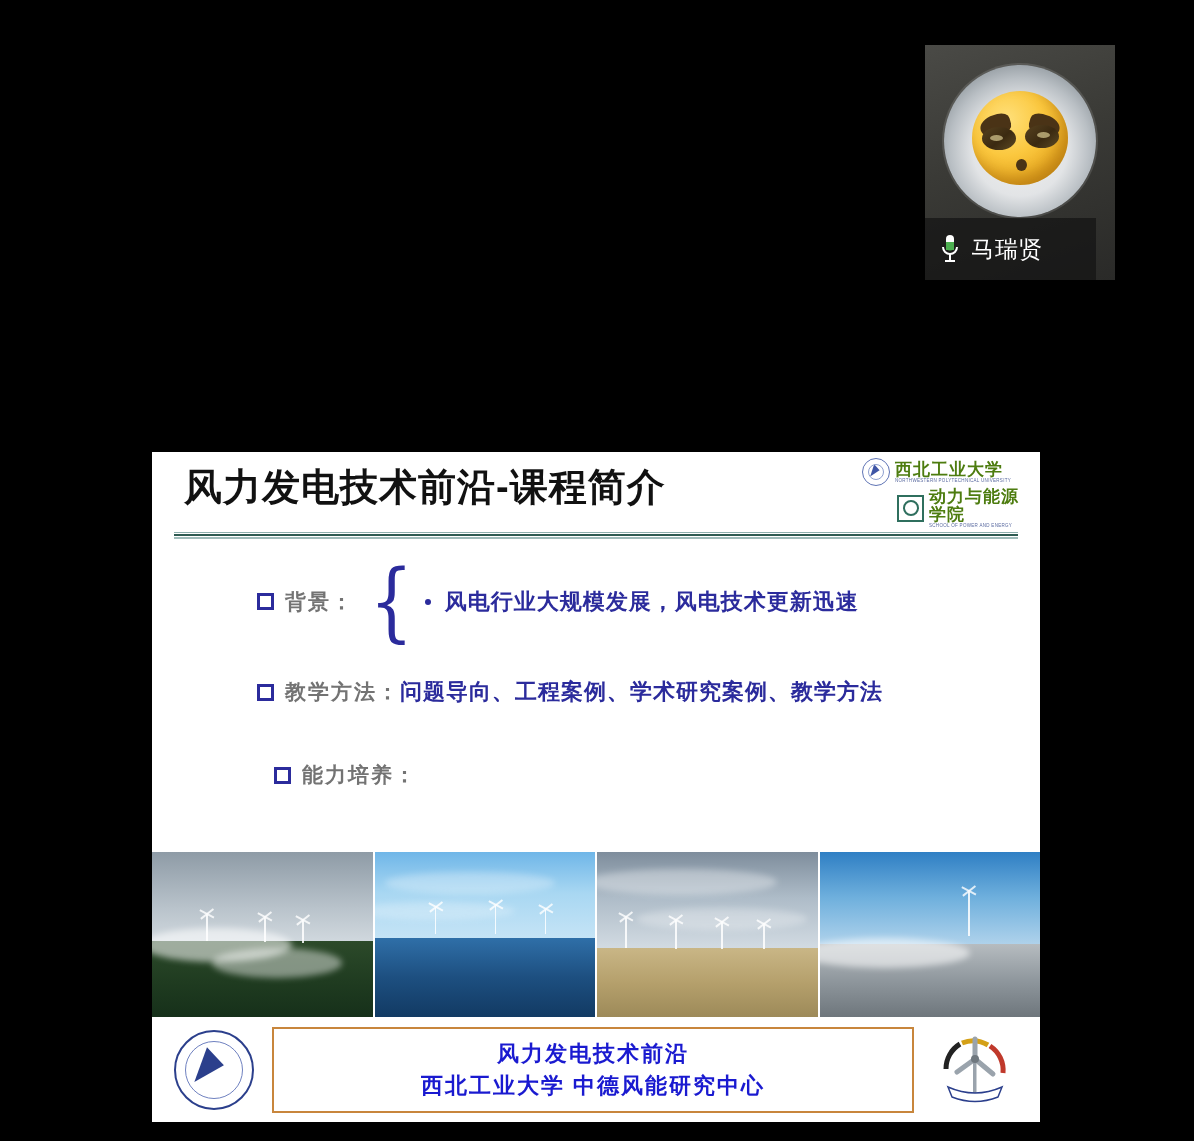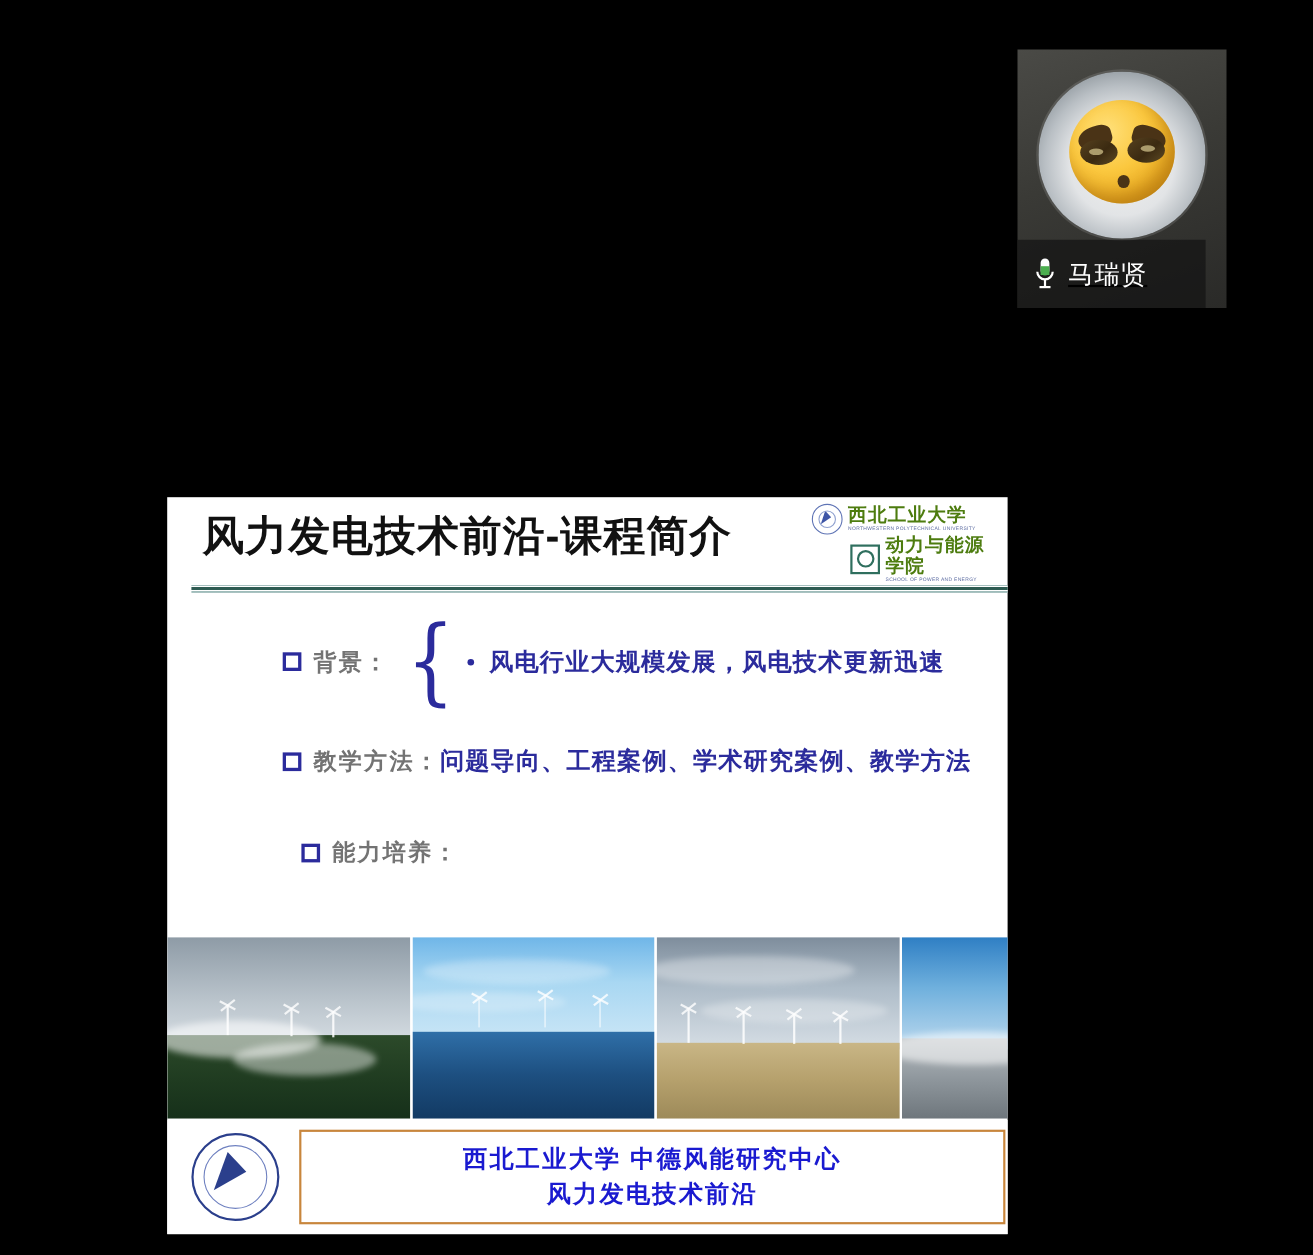--- a/index.html
+++ b/index.html
@@ -33,28 +33,28 @@
   .brow{position:absolute;width:31px;height:21px;background:#4a3316;border-radius:60% 40% 45% 55%;transform:rotate(-16deg);}
   .brow.r{transform:rotate(16deg) scaleX(-1);}
   .eye{position:absolute;width:34px;height:23px;border-radius:50%;
        background:linear-gradient(140deg,#56411f 0%,#3b2a11 55%,#5d4a24 100%);}
   .eye-glint{position:absolute;width:13px;height:6px;border-radius:50%;background:#cfc08a;opacity:.75;}
   .mouth{position:absolute;width:11px;height:12px;border-radius:50%;background:#4a3316;}
 
   #video-label{
     position:absolute;left:0;bottom:0;width:171px;height:62px;
     background:rgba(20,20,20,.72);
-    display:flex;align-items:center;gap:10px;padding-left:14px;box-sizing:border-box;text-decoration:underline;
+    display:flex;align-items:center;gap:10px;padding-left:14px;box-sizing:border-box;
   }
   #mic-icon{width:22px;height:32px;position:relative;flex:0 0 auto;}
   #video-name{color:#fff;font-size:23px;letter-spacing:1px;white-space:nowrap;}
 
   
   #slide{
-    position:absolute;left:152px;top:452px;width:764px;height:670px;
+    position:absolute;left:152px;top:452px;width:888px;height:670px;
     background:#fff;overflow:hidden;
   }
   #slide-header{position:relative;height:78px;}
   #slide-title{
     position:absolute;left:32px;top:10px;
     font-size:38px;font-weight:bold;color:#111;letter-spacing:1px;white-space:nowrap;
   }
   #logo-block{position:absolute;right:8px;top:4px;width:170px;}
   .logo-row{display:flex;align-items:center;gap:5px;height:32px;}
   .logo-cn{font-size:17px;font-weight:bold;color:#4d7c0f;letter-spacing:1px;line-height:1;}
@@ -246,22 +246,22 @@
     </div>
   </div>
 
   <div id="slide-footer">
     <div id="footer-seal">
       <div class="ring"></div>
       <div class="dart"></div>
     </div>
 
     <div id="footer-box">
+      <div class="footer-line">风力发电技术前沿</div>
       <div class="footer-line">西北工业大学  中德风能研究中心</div>
-      <div class="footer-line">风力发电技术前沿</div>
     </div>
 
     <div id="footer-turbine">
       <svg width="86" height="86" viewBox="0 0 86 86" aria-hidden="true">
         <path d="M14 42 a29 29 0 0 1 14 -25" stroke="#222" stroke-width="5" fill="none"></path>
         <path d="M30 16 a29 29 0 0 1 26 2" stroke="#d4a017" stroke-width="5" fill="none"></path>
         <path d="M58 19 a29 29 0 0 1 13 27" stroke="#c0392b" stroke-width="5" fill="none"></path>
         <rect x="41" y="30" width="3.5" height="42" fill="#9aa3ac"></rect>
         <g stroke="#9aa3ac" stroke-width="5" stroke-linecap="round" fill="none">
           <line x1="43" y1="32" x2="43" y2="12"></line>

